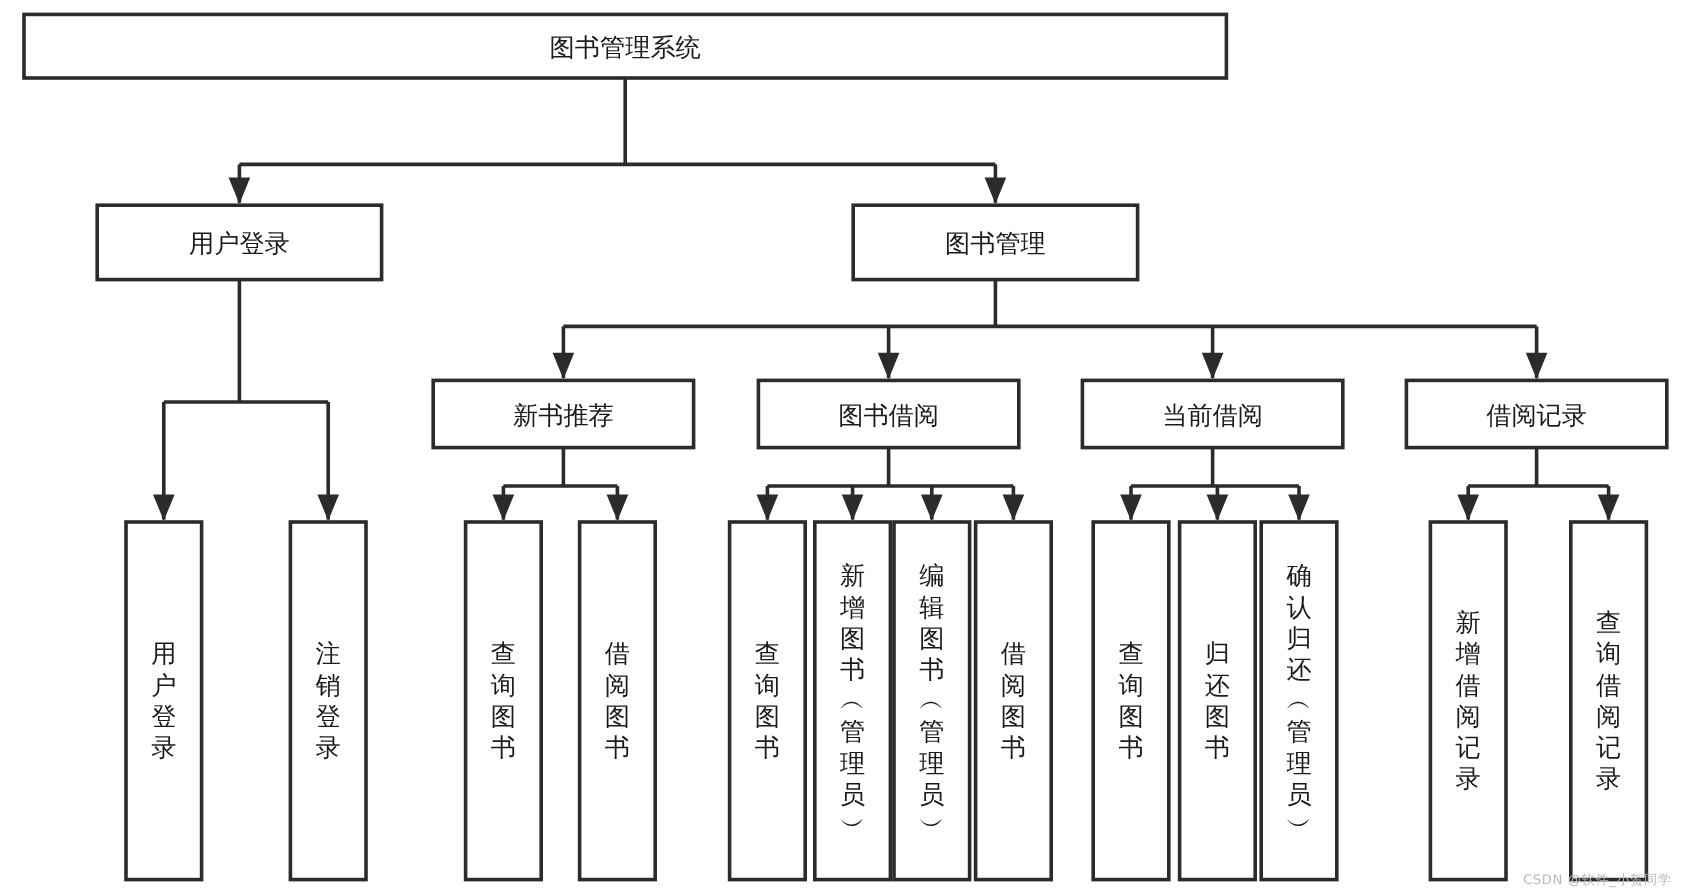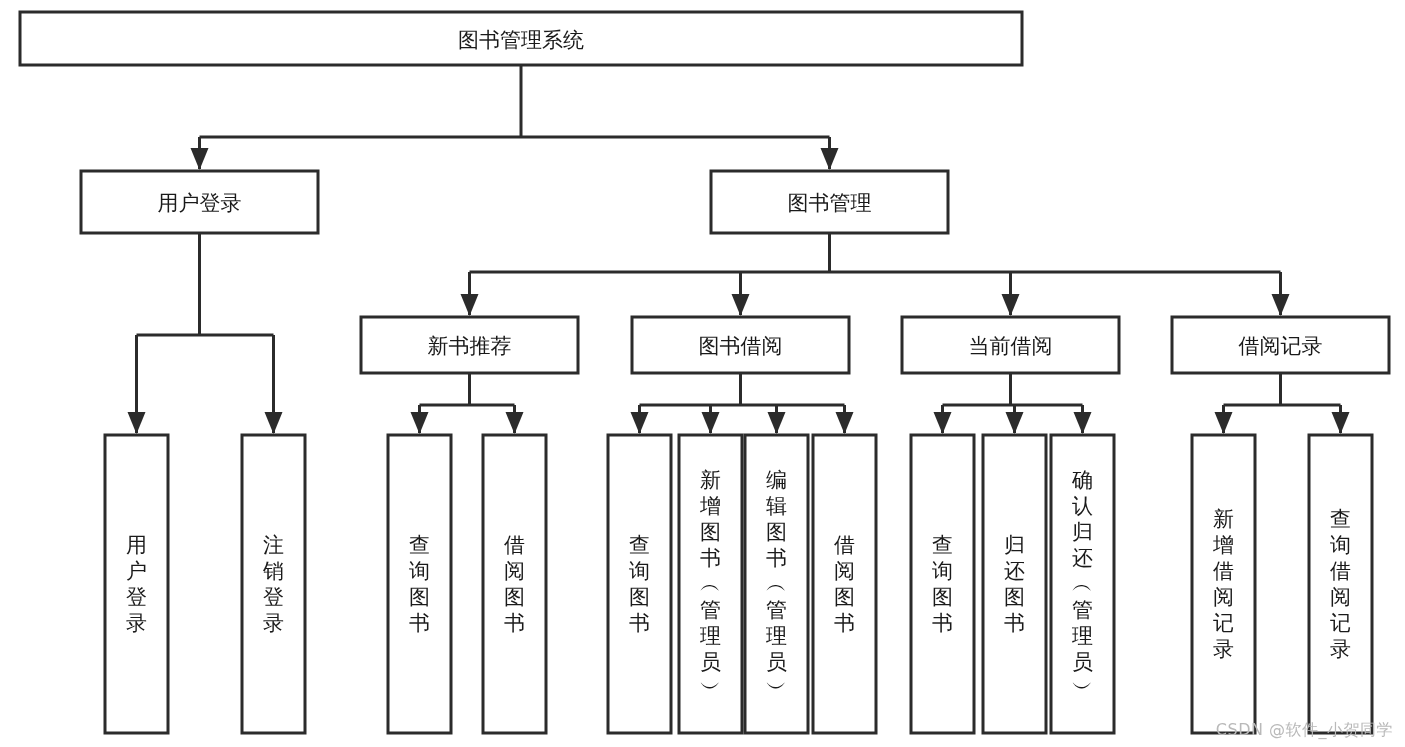--- a/index.html
+++ b/index.html
@@ -54,21 +54,21 @@
     font-family: "DejaVu Sans", "Liberation Sans", sans-serif;
     font-size: 21px;
     text-anchor: middle;
     dominant-baseline: central;
   }
   .watermark-text {
     position: absolute;
     right: 12px;
     bottom: 6px;
     color: #b9b9b9;
-    font-size: 16px;
+    font-size: 11px;
     font-family: "DejaVu Sans", "Liberation Sans", sans-serif;
     white-space: nowrap;
     letter-spacing: 0.5px;
     user-select: none;
   }
 </style>
 </head>
 <body>
 
 <div id="diagram-root">

